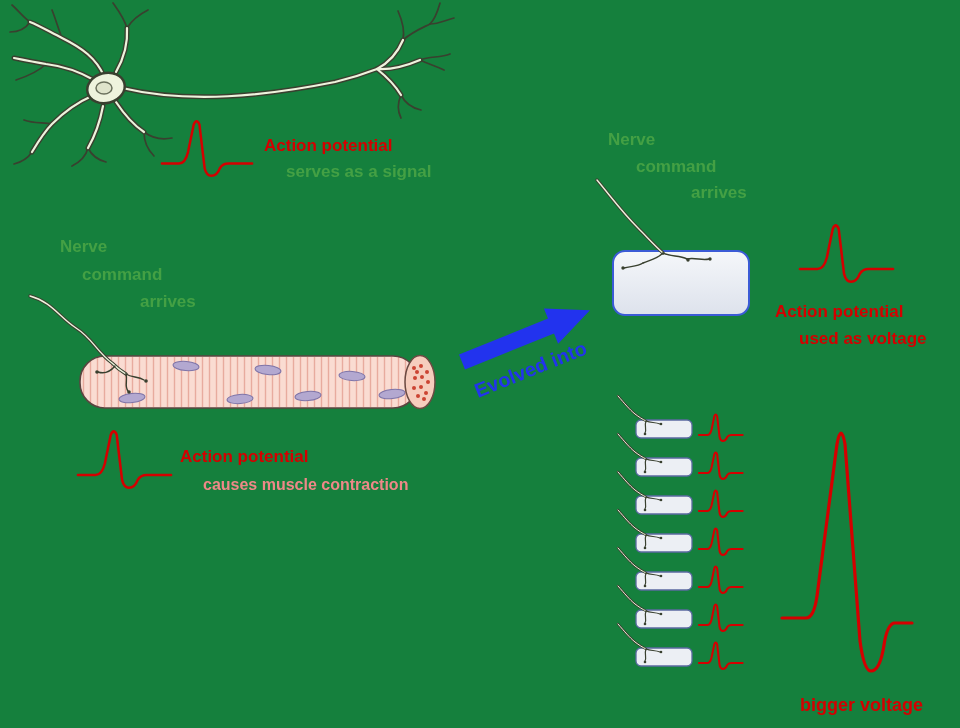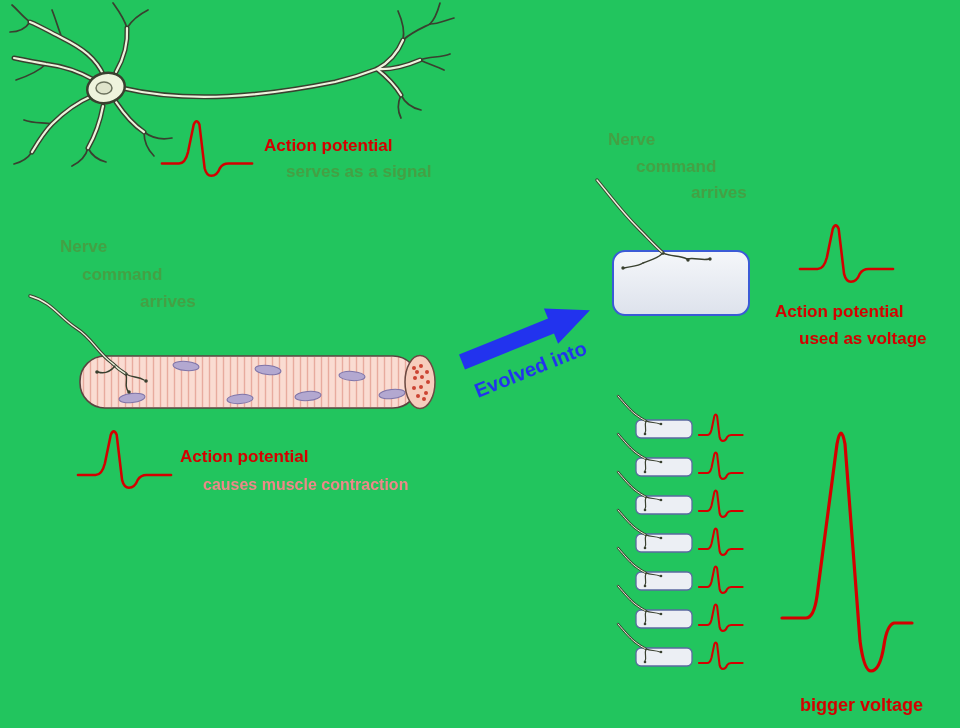--- a/index.html
+++ b/index.html
@@ -1,16 +1,16 @@
 <!DOCTYPE html>
 <html><head>
 <meta charset="utf-8">
 <style>
   html,body{margin:0;padding:0;background:#ffffff;}
-  .canvas{position:relative;width:960px;height:728px;background:#22c55e;overflow:hidden;
+  .canvas{position:relative;width:960px;height:728px;background:#15803d;overflow:hidden;
           font-family:"Liberation Sans", sans-serif;}
   svg{display:block;}
   text{font-family:"Liberation Sans", sans-serif;font-weight:bold;}
   .t-red{fill:#d40000;}
   .t-green{fill:#44a044;}
   .t-pink{fill:#ee8888;}
   .t-blue{fill:#2233ee;}
 </style>
 </head>
 <body>

